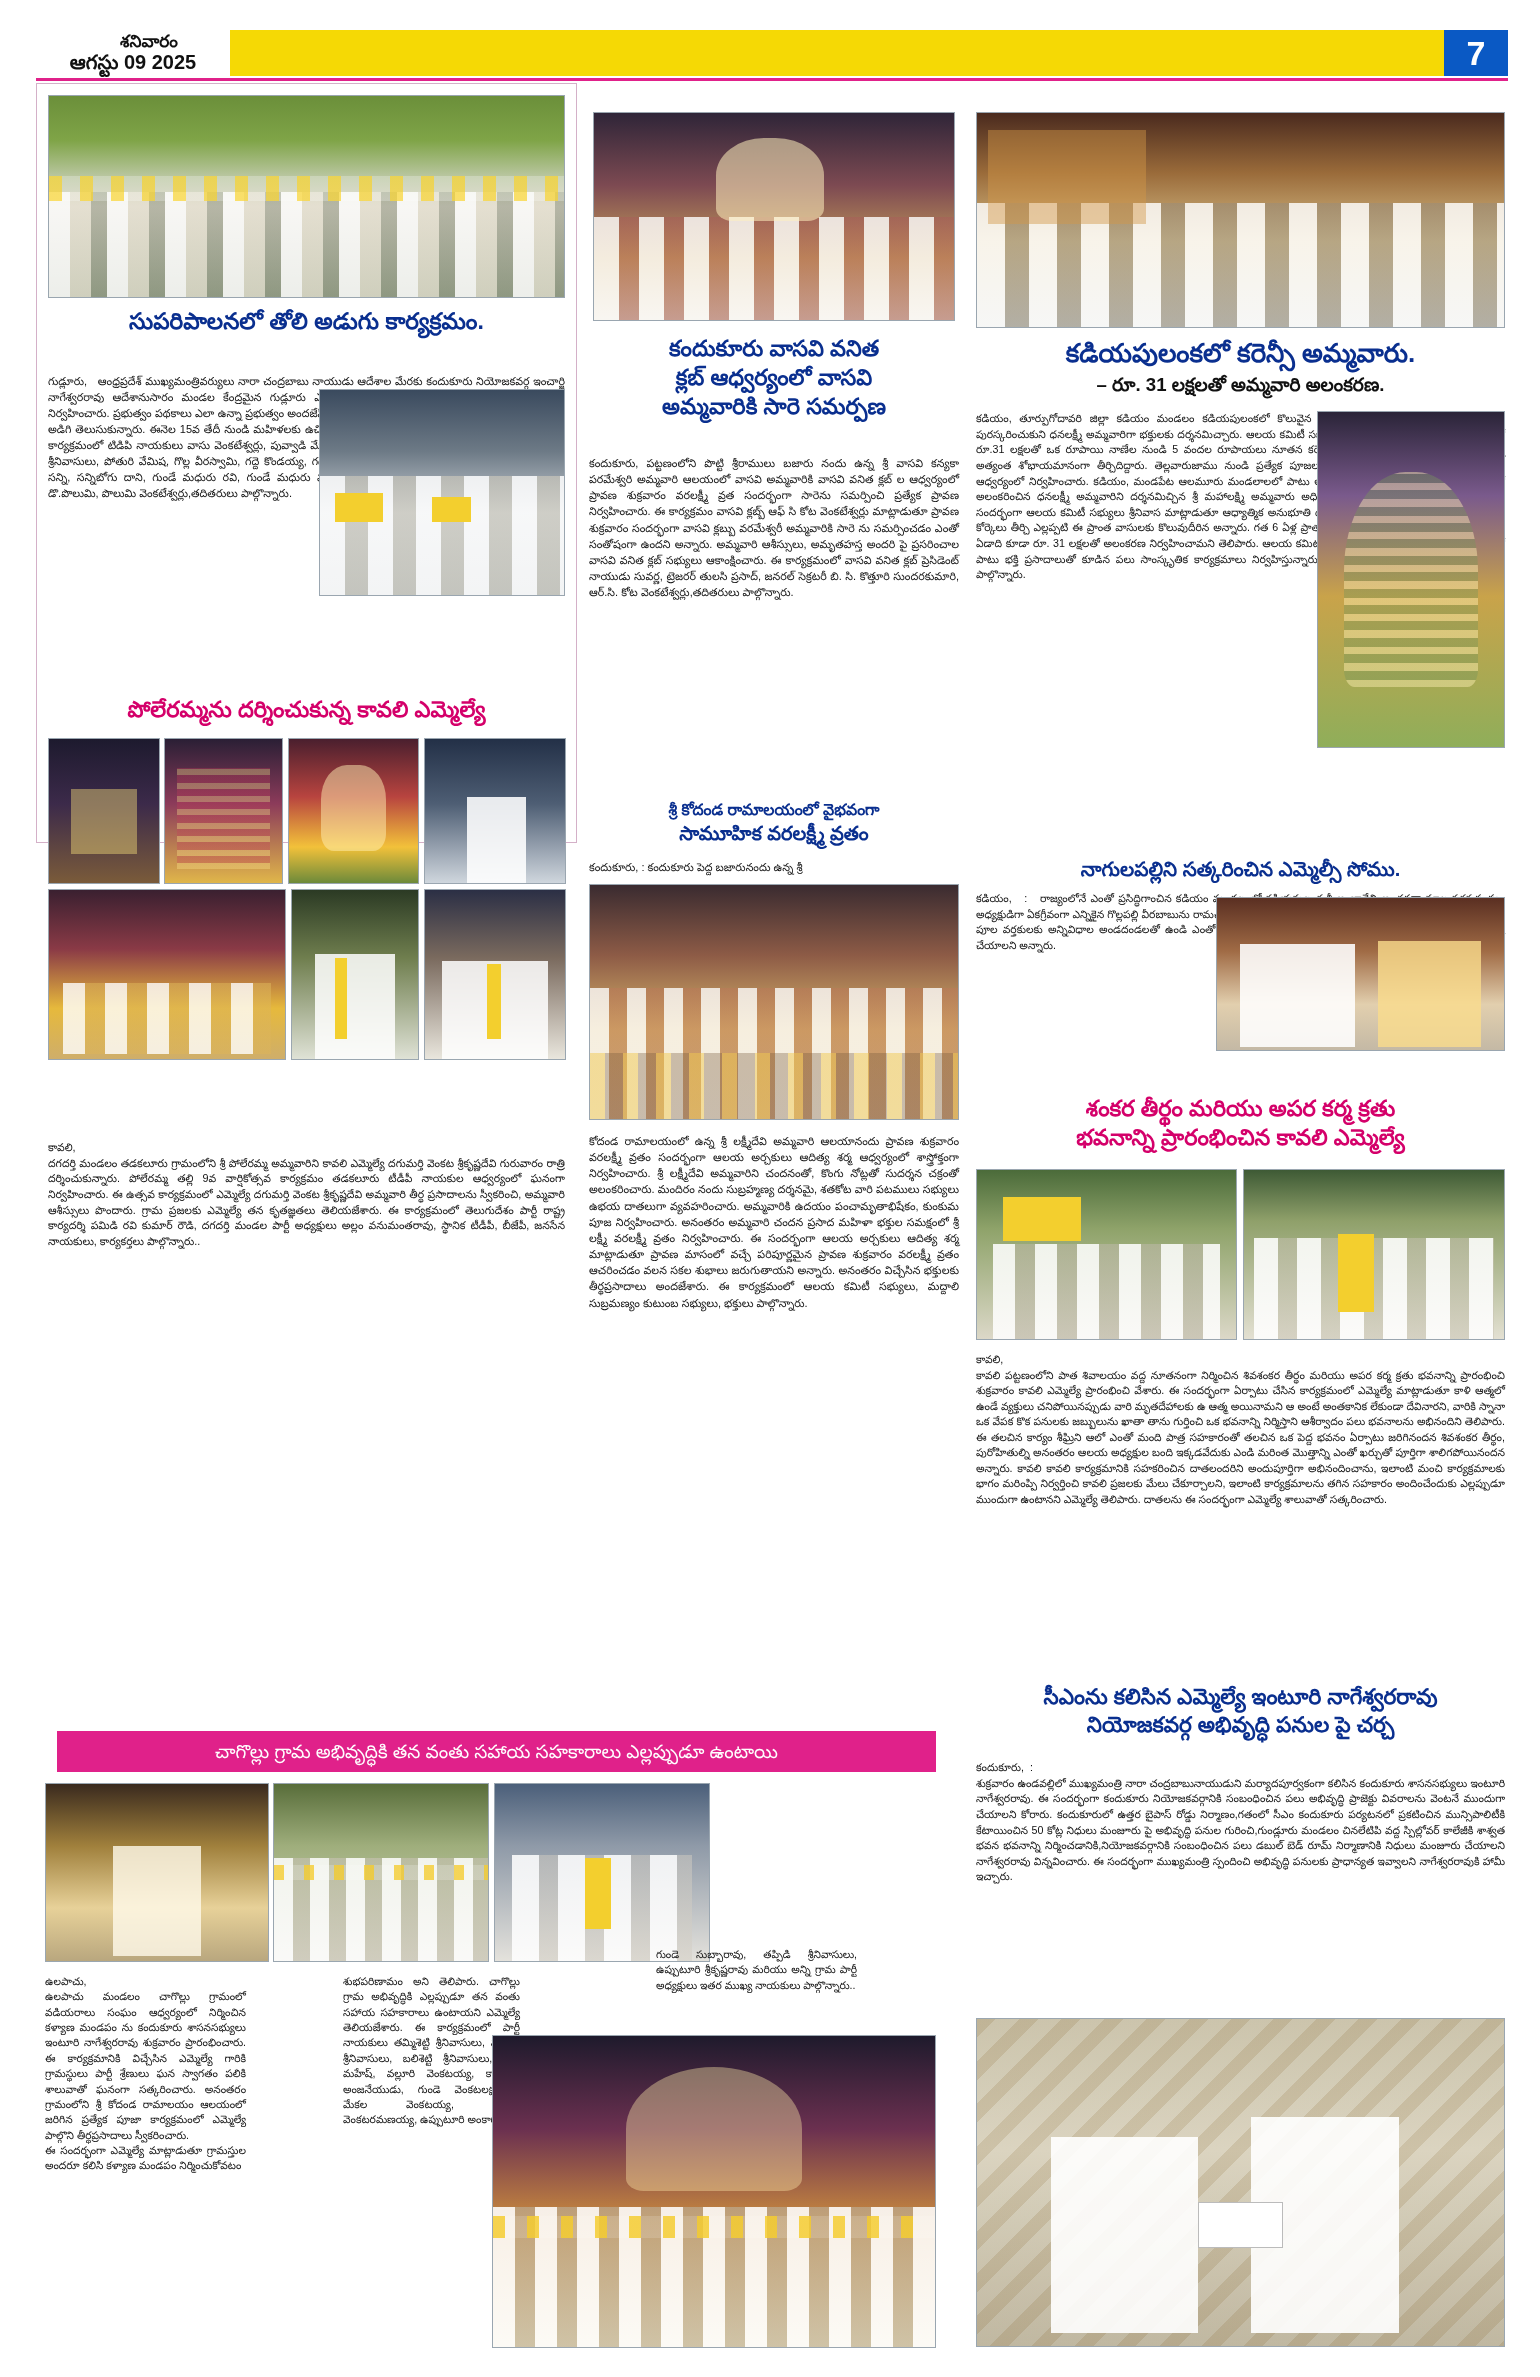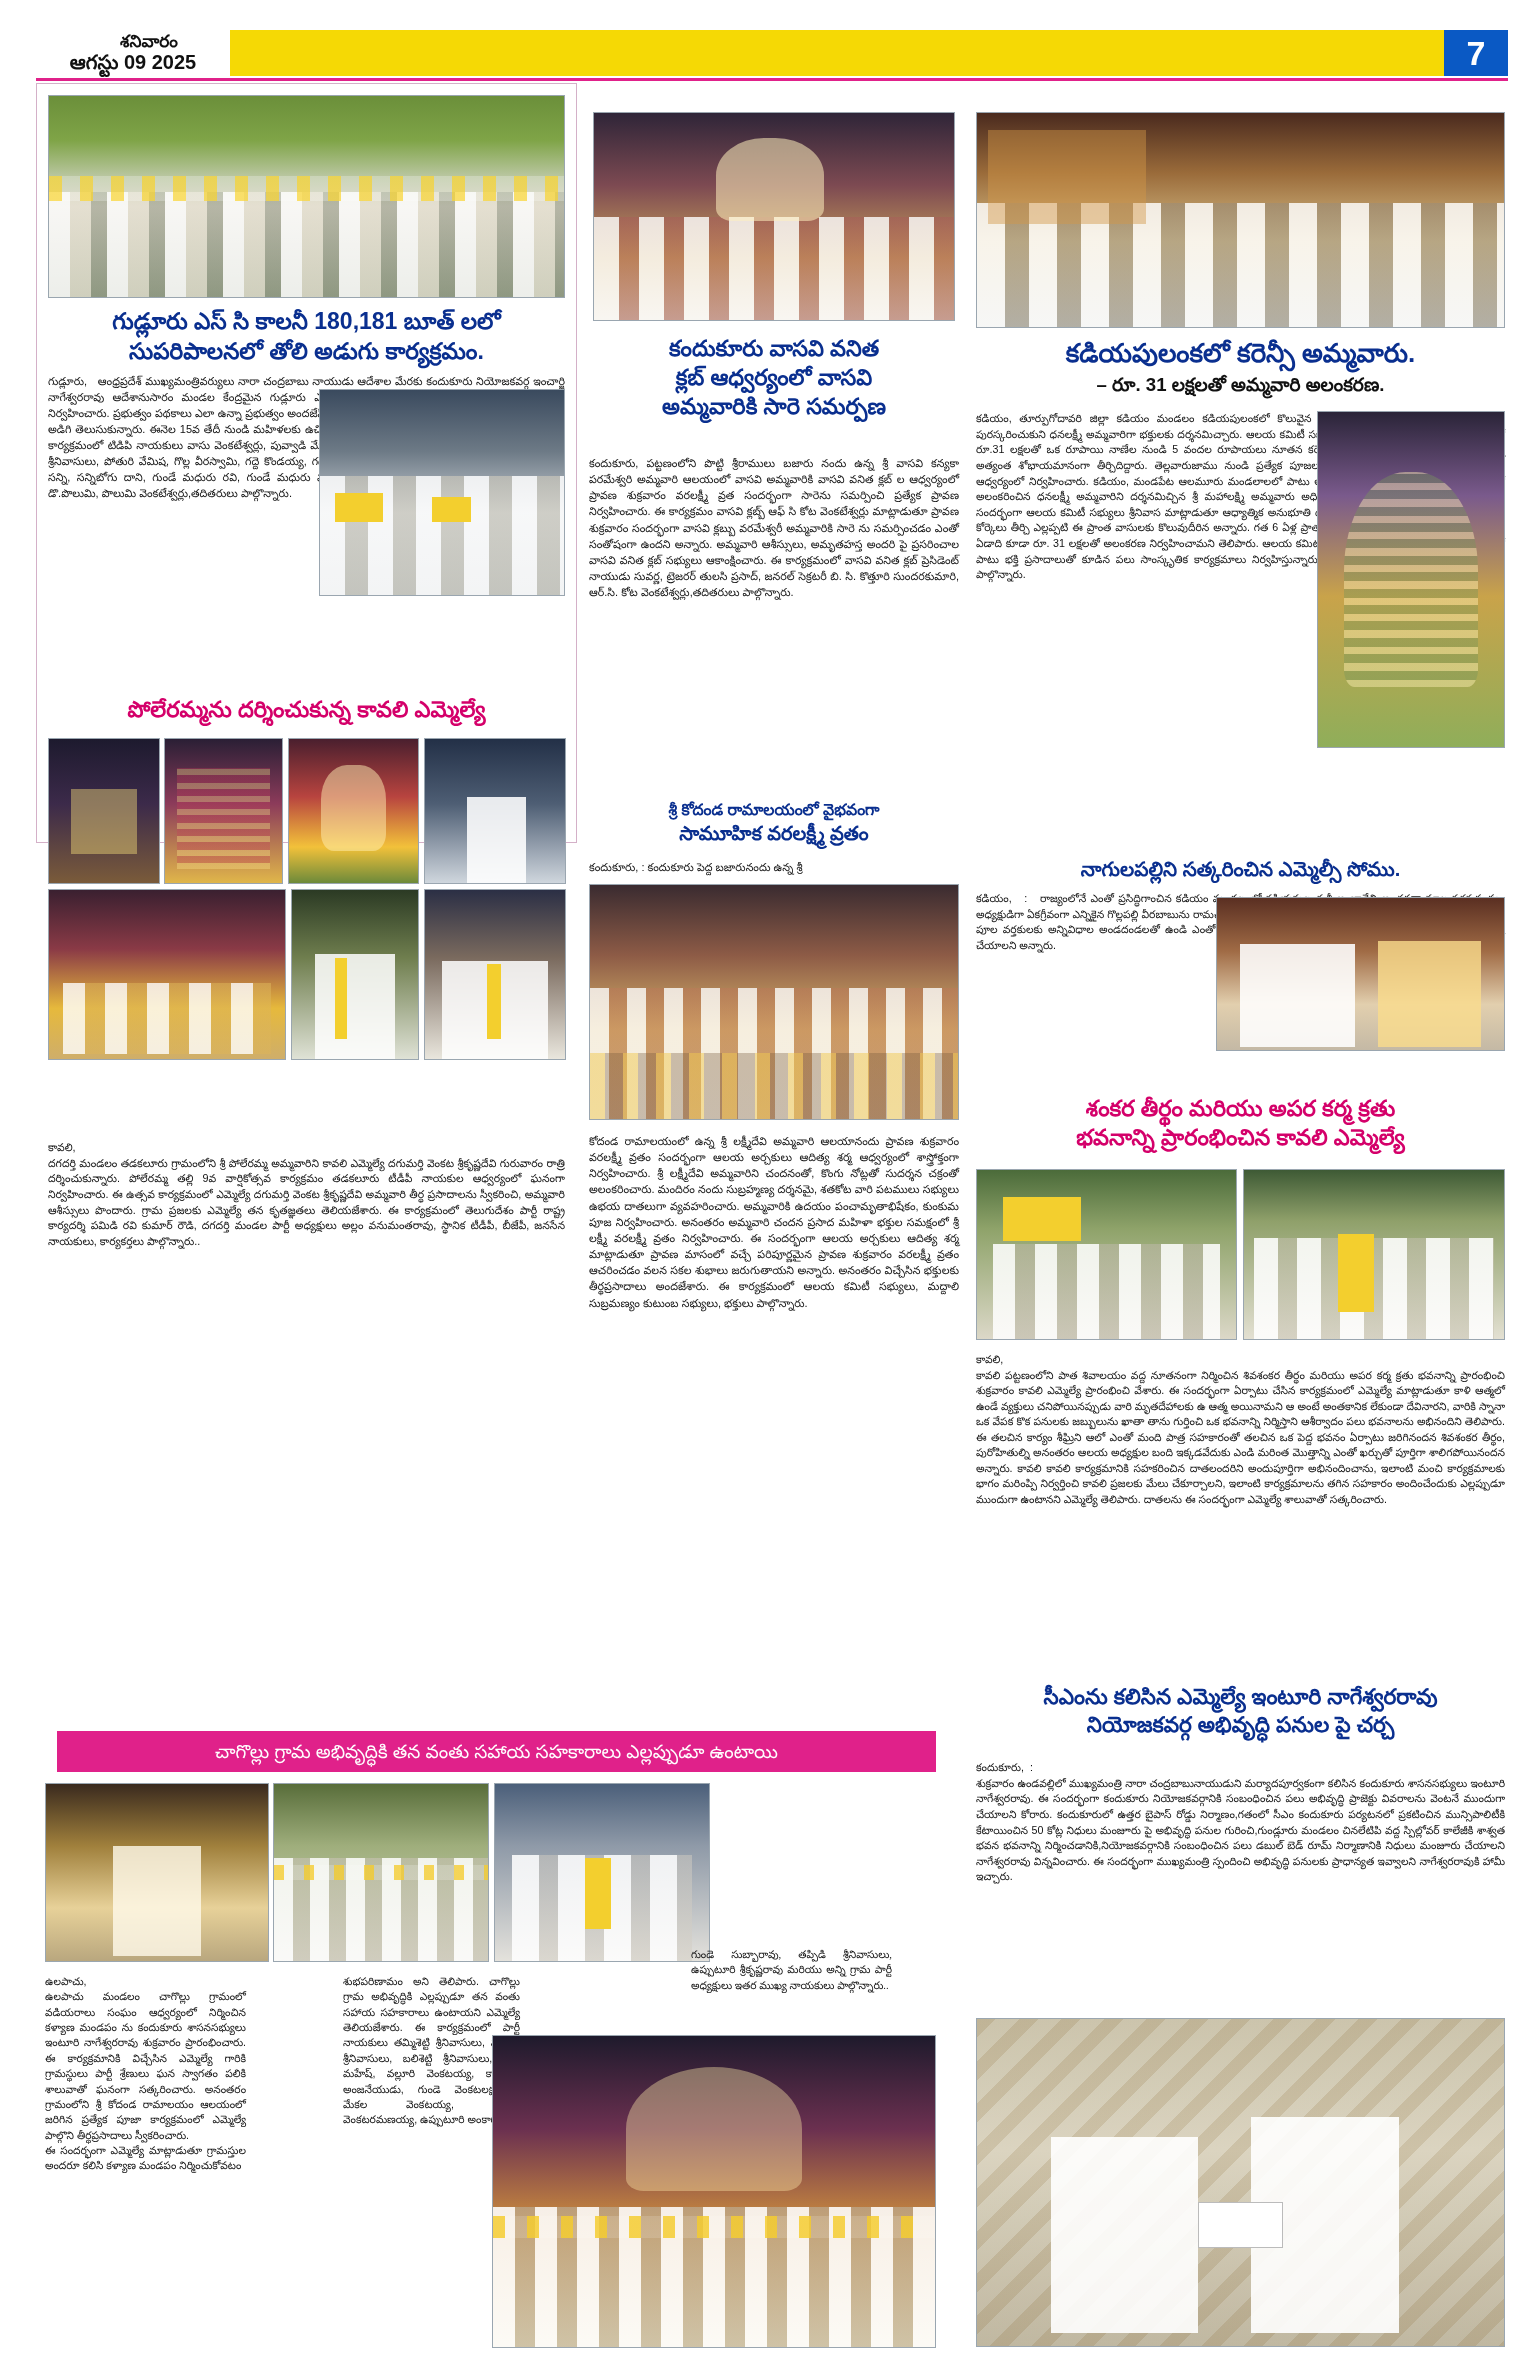--- a/index.html
+++ b/index.html
@@ -92,21 +92,20 @@
   <div class="photo" style="position:absolute; left:48px; top:95px; width:517px; height:203px;">
     <div class="ph-grad" style="background:
       linear-gradient(180deg,#6b8f3a 0%,#7fa447 22%,#b9c6a0 40%,#d7d2c4 55%,#9ba48c 100%);"></div>
     <div style="position:absolute;left:0;top:48%;width:100%;height:52%;background:
       repeating-linear-gradient(90deg, rgba(255,255,255,.82) 0 21px, rgba(235,230,215,.65) 21px 42px, rgba(120,130,110,.35) 42px 58px);"></div>
     <div style="position:absolute;left:0;top:40%;width:100%;height:12%;background:
       repeating-linear-gradient(90deg, rgba(250,215,60,.75) 0 13.4px, rgba(255,255,255,.25) 13.4px 31px);"></div>
   </div>
 
   <div class="headline" style="position:absolute; left:48px; top:307px; width:517px; font-size:23px;">
-    <div>గుడ్లూరు ఎస్  సి కాలనీ 180,181 బూత్ లలో</div>
     <div>సుపరిపాలనలో తోలి అడుగు కార్యక్రమం.</div>
   </div>
 
   <div style="position:absolute; left:48px; top:373px; width:517px; height:313px;">
     <div class="photo" style="position:absolute; right:0; top:16.4px; width:246px; height:207px; z-index:2;">
       <div class="ph-grad" style="background:linear-gradient(180deg,#3a4a5e 0%,#6d7a86 30%,#c9cfd4 60%,#aeb7bd 100%);"></div>
       <div style="position:absolute;left:0;top:42%;width:100%;height:58%;background:
         repeating-linear-gradient(90deg, rgba(255,255,255,.85) 0 25px, rgba(210,205,190,.6) 25px 48px);"></div>
       <div style="position:absolute;left:6%;top:50%;width:20%;height:14%;background:#f3cf2e;"></div>
       <div style="position:absolute;left:46%;top:52%;width:16%;height:12%;background:#f3cf2e;"></div>
@@ -177,21 +176,21 @@
       <div style="position:absolute;left:8%;top:40%;width:84%;height:60%;background:
         repeating-linear-gradient(90deg, rgba(255,255,255,.86) 0 27px, rgba(210,205,195,.5) 27px 46px);"></div>
       <div style="position:absolute;left:42%;top:42%;width:12%;height:40%;background:#f3cf2e;"></div>
     </div>
   </div>
 
   <div class="body" style="position:absolute; left:45px; top:1974px; width:201px; white-space:pre-wrap; font-size:10.6px; line-height:1.45;">ఉలపాచు,
 ఉలపాచు మండలం చాగొల్లు గ్రామంలో వడియరాలు సంఘం ఆధ్వర్యంలో నిర్మించిన కళ్యాణ మండపం ను కందుకూరు శాసనసభ్యులు ఇంటూరి నాగేశ్వరరావు శుక్రవారం ప్రారంభించారు. ఈ కార్యక్రమానికి విచ్చేసిన ఎమ్మెల్యే గారికి గ్రామస్థులు పార్టీ శ్రేణులు ఘన స్వాగతం పలికి శాలువాతో ఘనంగా సత్కరించారు. అనంతరం గ్రామంలోని శ్రీ కోదండ రామాలయం ఆలయంలో జరిగిన ప్రత్యేక పూజా కార్యక్రమంలో ఎమ్మెల్యే పాల్గొని తీర్థప్రసాదాలు స్వీకరించారు.
 ఈ సందర్భంగా ఎమ్మెల్యే మాట్లాడుతూ గ్రామస్తుల అందరూ కలిసి కళ్యాణ మండపం నిర్మించుకోవటం</div>
   <div class="body" style="position:absolute; left:343px; top:1974px; width:177px; white-space:pre-wrap; font-size:10.6px; line-height:1.45;">శుభపరిణామం అని తెలిపారు. చాగొల్లు గ్రామ అభివృద్ధికి ఎల్లప్పుడూ తన వంతు సహాయ సహకారాలు ఉంటాయని ఎమ్మెల్యే తెలియజేశారు. ఈ కార్యక్రమంలో పార్టీ నాయకులు తమ్మిశెట్టి శ్రీనివాసులు, వర్తకోని శ్రీనివాసులు, బలిశెట్టి శ్రీనివాసులు, రావి మహేష్, వల్లూరి వెంకటయ్య, కారవాలి అంజనేయుడు, గుండె వెంకటలక్ష్మయ్య, మేకల వెంకటయ్య, తప్పిడి వెంకటరమణయ్య, ఉప్పుటూరి అంకారావు,</div>
-  <div class="body" style="position:absolute; left:691px; top:1947px; width:201px; white-space:pre-wrap; font-size:10.6px; line-height:1.45;font-family:Liberation Serif, serif;">గుండె సుబ్బారావు, తప్పిడి శ్రీనివాసులు, ఉప్పుటూరి శ్రీకృష్ణరావు మరియు అన్ని గ్రామ పార్టీ అధ్యక్షులు ఇతర ముఖ్య నాయకులు పాల్గొన్నారు..</div>
+  <div class="body" style="position:absolute; left:656px; top:1947px; width:201px; white-space:pre-wrap; font-size:10.6px; line-height:1.45;">గుండె సుబ్బారావు, తప్పిడి శ్రీనివాసులు, ఉప్పుటూరి శ్రీకృష్ణరావు మరియు అన్ని గ్రామ పార్టీ అధ్యక్షులు ఇతర ముఖ్య నాయకులు పాల్గొన్నారు..</div>
 
   <div class="photo" style="position:absolute; left:492px; top:2035px; width:444px; height:313px;">
     <div class="ph-grad" style="background:linear-gradient(180deg,#1e1a2c 0%,#6b3050 30%,#c98a3e 60%,#e9d9b0 100%);"></div>
     <div style="position:absolute;left:0;top:55%;width:100%;height:45%;background:
       repeating-linear-gradient(90deg, rgba(255,255,255,.88) 0 22.4px, rgba(190,180,160,.6) 22.4px 42px);"></div>
     <div style="position:absolute;left:0;top:58%;width:100%;height:7%;background:
       repeating-linear-gradient(90deg, rgba(245,205,50,.85) 0 12px, rgba(255,255,255,.15) 12px 34px);"></div>
     <div style="position:absolute;left:30%;top:10%;width:40%;height:40%;background:rgba(255,235,170,.4);border-radius:50% 50% 10% 10%;"></div>
   </div>
 

